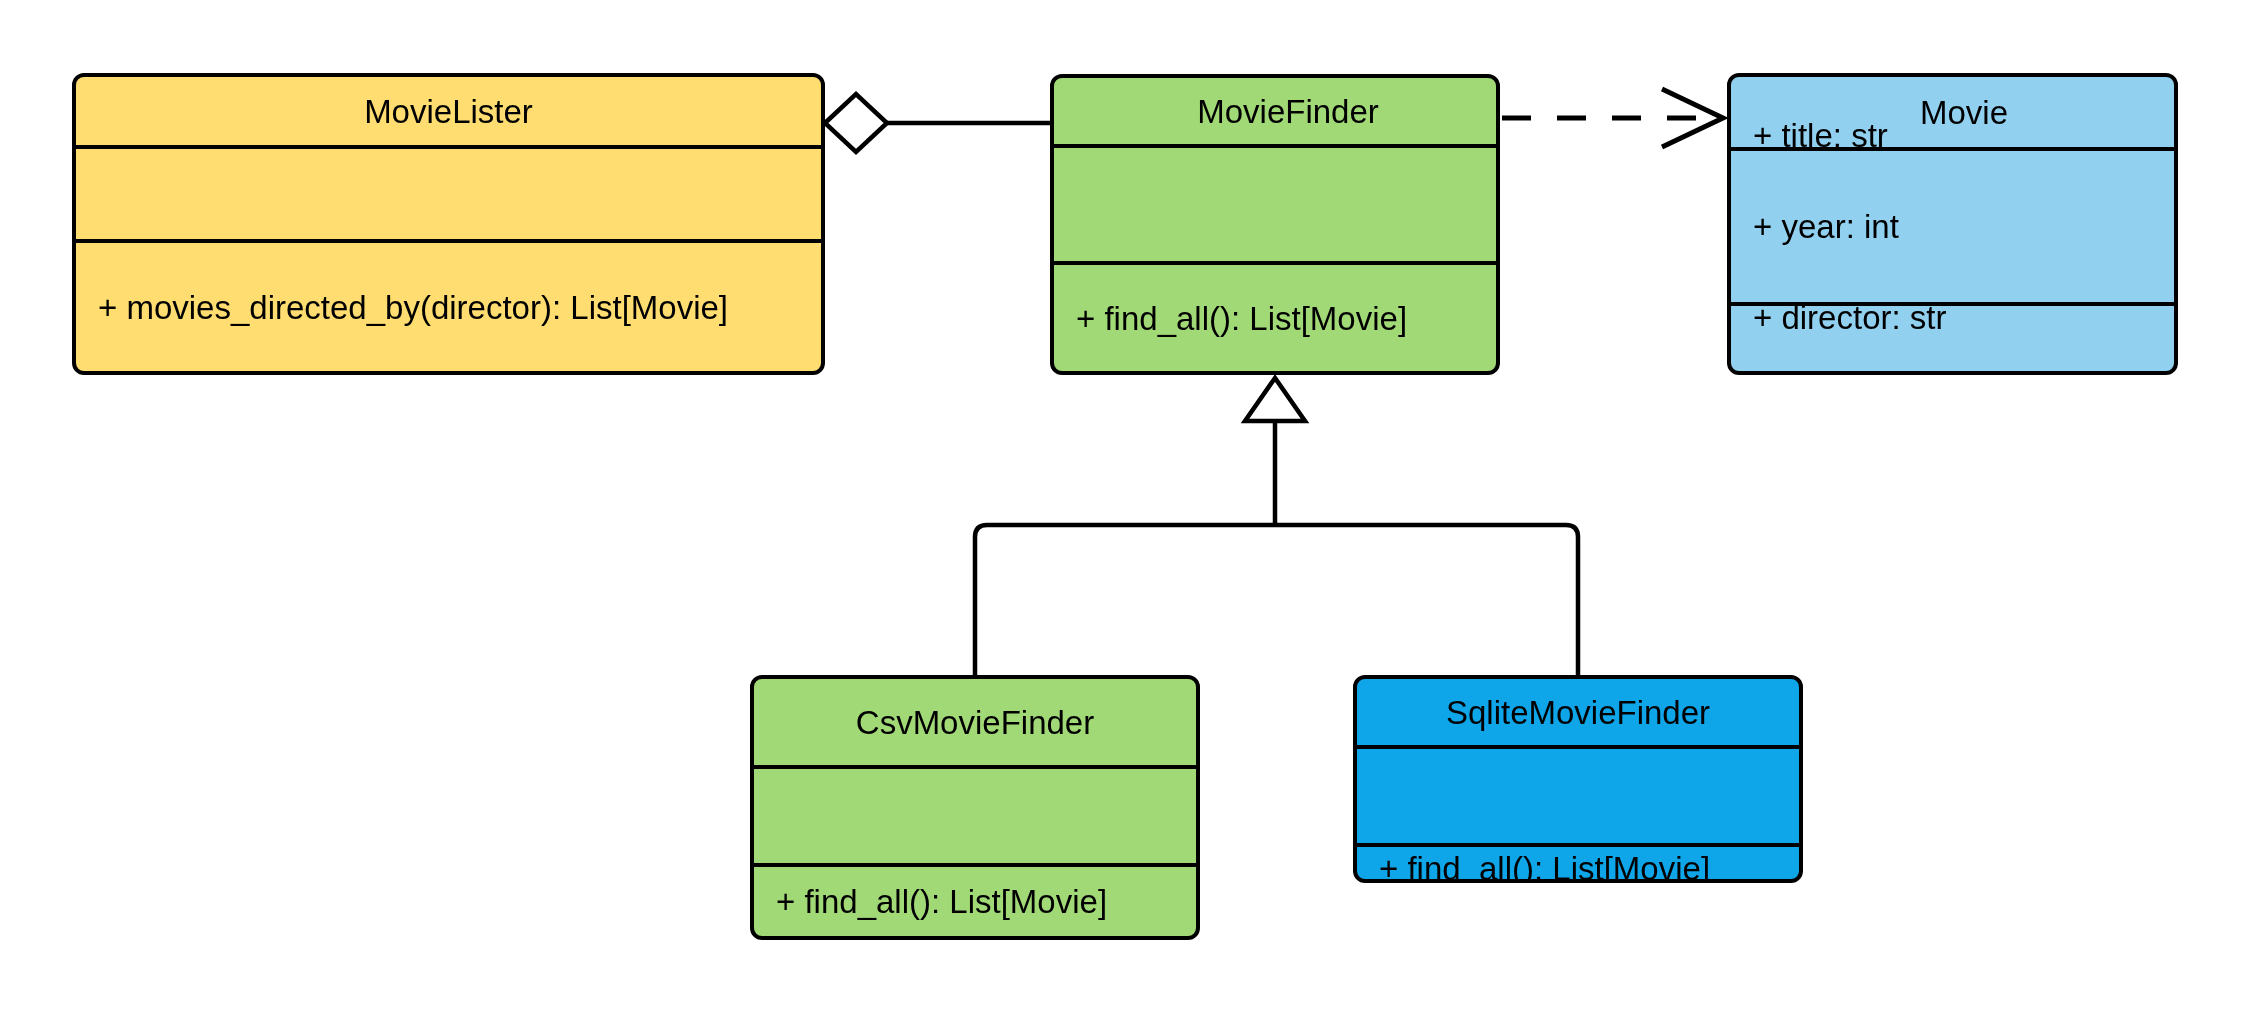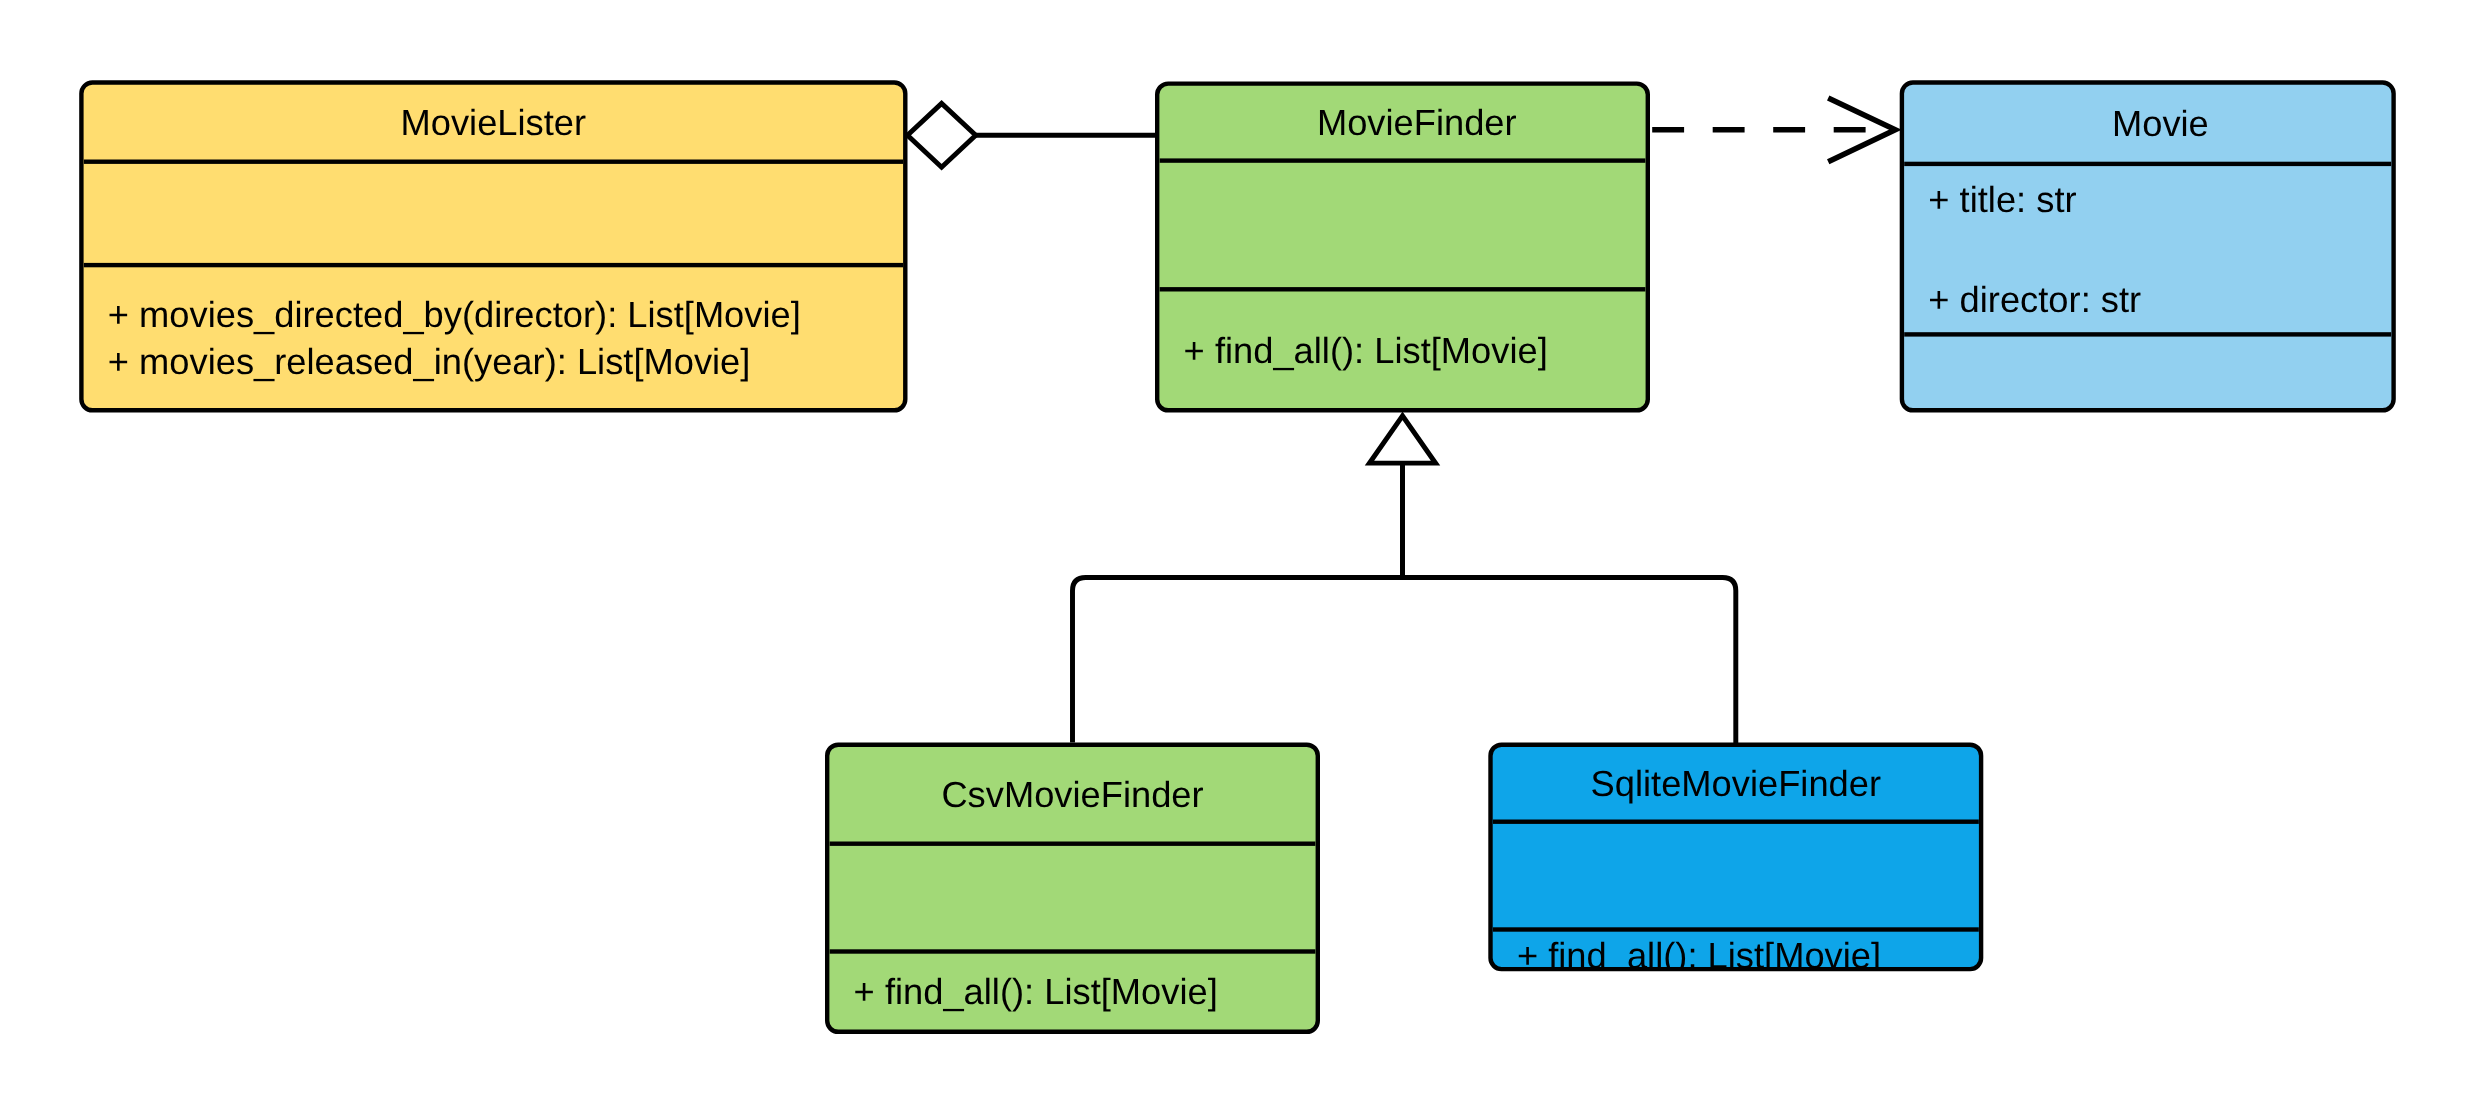--- a/index.html
+++ b/index.html
@@ -73,36 +73,36 @@
       <line x1="1275" y1="525" x2="1275" y2="420" stroke="#000000" stroke-width="4.5"></line>
       <polygon points="1275,378 1245,421 1305,421" fill="#ffffff" stroke="#000000" stroke-width="4.5" stroke-linejoin="miter"></polygon>
     </g>
   </svg>
 
   <div class="uml-class" style="left: 72px; top: 73px; width: 753px; height: 302px; background-color: rgb(255, 221, 112);">
     <div class="compartment title-c divided" style="height:72px;text-align:right;">MovieLister</div>
     <div class="compartment members divided" style="height:94px;"></div>
     <div class="compartment members grow">
       <div class="member">+ movies_directed_by(director): List[Movie]</div>
-      <div class="member">+ movies_released_in(year): List[Movie]</div>
     </div>
   </div>
 
   <div class="uml-class" style="left: 1050px; top: 74px; width: 450px; height: 301px; background-color: rgb(162, 217, 119);">
     <div class="compartment title-c divided" style="height:70px;padding-left:26px;">MovieFinder</div>
     <div class="compartment members divided" style="height:117px;"></div>
     <div class="compartment members grow">
       <div class="member">+ find_all(): List[Movie]</div>
     </div>
   </div>
 
   <div class="uml-class" style="left: 1727px; top: 73px; width: 451px; height: 302px; background-color: rgb(146, 208, 240);">
     <div class="compartment title-c divided" style="height:74px;padding-left:23px;">Movie</div>
     <div class="compartment members divided" style="height:155px;gap:48px;">
       <div class="member">+ title: str</div>
+      <div class="member">+ year: int</div>
       <div class="member">+ director: str</div>
     </div>
     <div class="compartment members grow"></div>
   </div>
 
   <div class="uml-class" style="left: 750px; top: 675px; width: 450px; height: 265px; background-color: rgb(162, 217, 119);">
     <div class="compartment title-c divided" style="height:90px;">CsvMovieFinder</div>
     <div class="compartment members divided" style="height:98px;"></div>
     <div class="compartment members grow">
       <div class="member">+ find_all(): List[Movie]</div>

